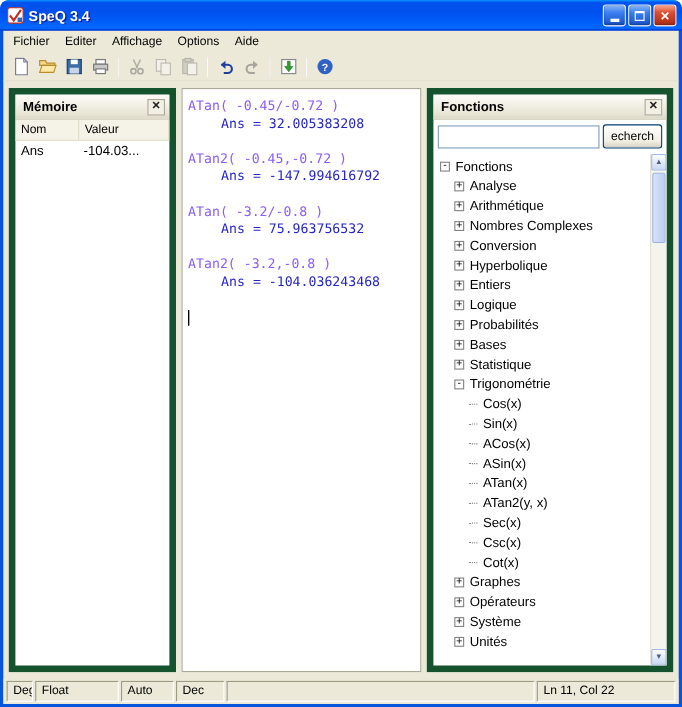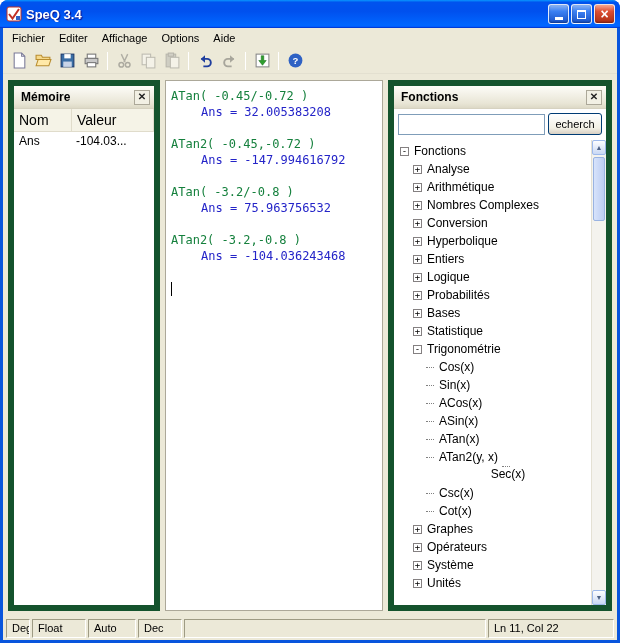--- a/index.html
+++ b/index.html
@@ -38,31 +38,31 @@
   .content{flex:1;display:flex;gap:5px;padding:6px 5px;overflow:hidden;}
   .panel{background:#fff;border:6px solid #14532d;display:flex;flex-direction:column;overflow:hidden;}
   .panel.memory{width:152px;flex:0 0 auto;}
   .panel.functions{width:224px;flex:0 0 auto;}
   .panel-header{height:23px;flex:0 0 auto;display:flex;align-items:center;padding:0 4px 0 7px;
     background:linear-gradient(180deg,#FDFCF8 0%,#E8E5D5 80%,#DDD9C6 100%);
     border-bottom:1px solid #D6D2C0;font-weight:bold;font-size:12px;}
   .panel-close{margin-left:auto;width:16px;height:15px;border:1px solid #ACA899;background:#F2F0E4;
     font-size:10px;line-height:12px;text-align:center;padding:0;font-weight:bold;color:#222;}
   
-  .mem-cols{display:flex;flex:0 0 auto;background:#F5F3E7;border-bottom:1px solid #E0DCCB;font-size:14px;}
+  .mem-cols{display:flex;flex:0 0 auto;background:#F5F3E7;border-bottom:1px solid #E0DCCB;font-size:11px;}
   .mem-cols span{padding:3px 5px;border-right:1px solid #E0DCCB;}
   .mem-col-name{width:58px;flex:0 0 auto;}
   .mem-col-value{flex:1;}
   .mem-row{display:flex;font-size:12px;padding:2px 0;}
   .mem-name{width:58px;flex:0 0 auto;padding:0 5px;}
   .mem-value{flex:1;padding:0 4px;white-space:nowrap;overflow:hidden;}
   
   .worksheet{flex:1;background:#fff;border:1px solid #ACA899;padding:8px 5px;overflow:hidden;
     font-family:"DejaVu Sans Mono","Liberation Mono",monospace;font-size:12px;}
-  .ws-line{height:16px;white-space:pre;color:#15803d;}
+  .ws-line{height:16px;white-space:pre;color:#8b5cf6;}
   .ws-line.ans{color:#2424C8;padding-left:30px;}
   .caret{display:inline-block;width:1px;height:14px;background:#000;vertical-align:middle;}
   
   .search-row{display:flex;flex:0 0 auto;padding:4px 4px 5px 4px;align-items:center;}
   .search-input{flex:1;height:21px;border:1px solid #7F9DB9;padding:1px 3px;font-size:12px;min-width:0;
     font-family:"Liberation Sans",sans-serif;}
   .search-btn{margin-left:3px;width:54px;height:22px;font-size:11px;white-space:nowrap;overflow:hidden;
     border:1px solid #003C74;border-radius:3px;
     background:linear-gradient(180deg,#FFFFFF 0%,#F2F0E4 70%,#D8D0C4 100%);padding:0 2px;}
   .tree-wrap{flex:1;position:relative;overflow:hidden;}
@@ -81,21 +81,21 @@
     color:#4D6185;font-size:7px;display:flex;align-items:center;justify-content:center;}
   .sb-btn.down{margin-top:auto;}
   .sb-thumb{position:absolute;top:17px;left:1px;right:1px;height:64px;border:1px solid #99B3E2;
     border-radius:2px;background:linear-gradient(90deg,#D7E3FB 0%,#BCCDF2 100%);}
   
   .statusbar{height:23px;flex:0 0 auto;display:flex;gap:2px;padding:2px 3px;background:#ECE9D8;
     font-size:11px;align-items:stretch;}
   .status-cell{border:1px solid;border-color:#9E9B84 #FFFFFF #FFFFFF #9E9B84;padding:2px 5px;
     white-space:nowrap;overflow:hidden;}
   .status-cell.c0{width:24px;}
-  .status-cell.c1{width:54px;}
+  .status-cell.c1{width:76px;}
   .status-cell.c2{width:48px;}
   .status-cell.c3{width:44px;}
   .status-cell.c4{flex:1;}
   .status-cell.c5{width:126px;}
 </style>
 </head>
 <body>
 
 <div class="window">
 
@@ -329,21 +329,21 @@
                 <span class="tree-label">ASin(x)</span>
               </div>
               <div class="tree-row" style="padding-left: 32px;">
                 <span class="tree-dash"></span>
                 <span class="tree-label">ATan(x)</span>
               </div>
               <div class="tree-row" style="padding-left: 32px;">
                 <span class="tree-dash"></span>
                 <span class="tree-label">ATan2(y, x)</span>
               </div>
-              <div class="tree-row" style="padding-left: 32px; flex-direction: column;">
+              <div class="tree-row" style="padding-left: 32px;">
                 <span class="tree-dash"></span>
                 <span class="tree-label">Sec(x)</span>
               </div>
               <div class="tree-row" style="padding-left: 32px;">
                 <span class="tree-dash"></span>
                 <span class="tree-label">Csc(x)</span>
               </div>
               <div class="tree-row" style="padding-left: 32px;">
                 <span class="tree-dash"></span>
                 <span class="tree-label">Cot(x)</span>

